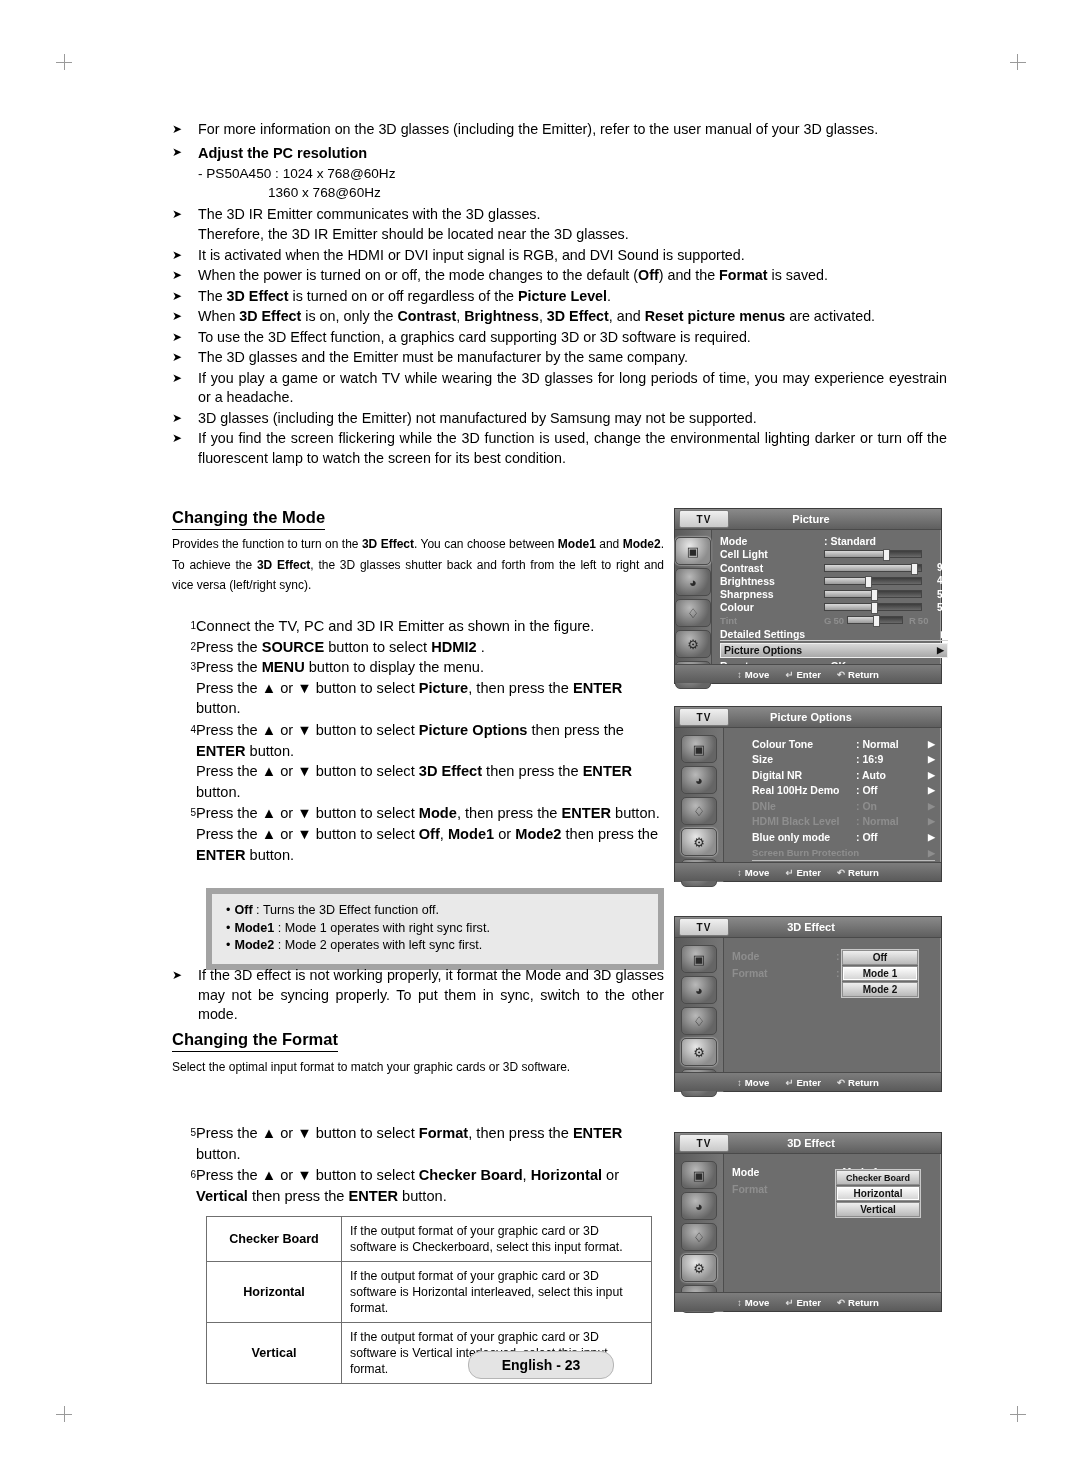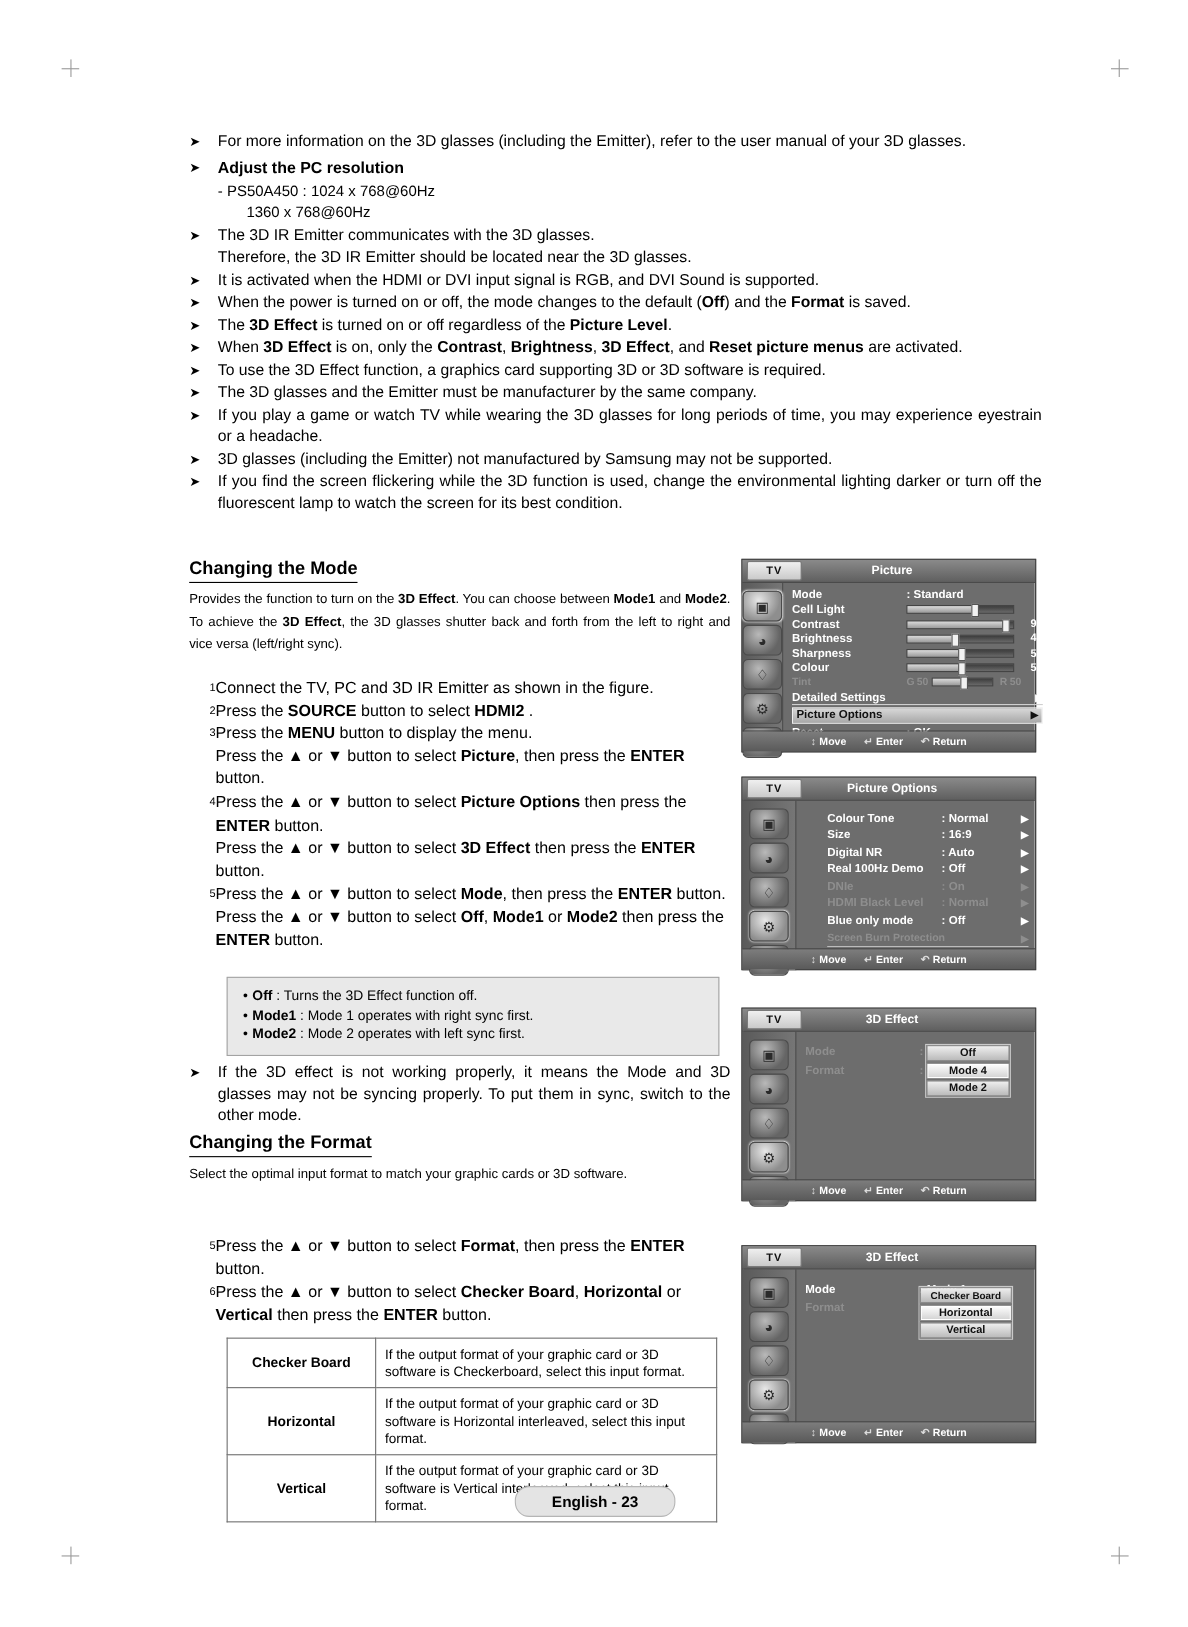--- a/index.html
+++ b/index.html
@@ -59,21 +59,21 @@
   .subhead {
     font-size: 14.5px;
     font-weight: bold;
     line-height: 20px;
   }
   .resline {
     font-size: 13.6px;
     line-height: 19px;
     margin-left: 26px;
   }
-  .resline.indent { margin-left: 52px; }
+  .resline.indent { margin-left: 96px; }
 
   
   .secthead {
     position: absolute;
     font-size: 16.5px;
     font-weight: bold;
     border-bottom: 1.6px solid #000;
     padding-bottom: 2px;
     display: inline-block;
   }
@@ -100,21 +100,21 @@
     width: 24px;
     flex: 0 0 24px;
     font-weight: normal;
   }
   .step .body { flex: 1; }
 
   
   .notebox {
     position: absolute;
     background: #e9e9e9;
-    border: 1px solid #a3a3a3;
+    border: 6px solid #a3a3a3;
     padding: 8px 12px 9px 14px;
   }
   .notebox div {
     font-size: 12.6px;
     line-height: 17.5px;
   }
   .notebox .dot { margin-right: 4px; }
 
   
   .ftable {
@@ -409,21 +409,21 @@
   </div>
 
   <div class="notebox" style="left:206px; top:888px; width:420px;">
     <div><span class="dot">•</span><span><b>Off</b> : Turns the 3D Effect function off.</span></div>
     <div><span class="dot">•</span><span><b>Mode1</b> : Mode 1 operates with right sync first.</span></div>
     <div><span class="dot">•</span><span><b>Mode2</b> : Mode 2 operates with left sync first.</span></div>
   </div>
 
   <div class="bul just" style="position:absolute; left:172px; top:966px; width:492px;">
     <span class="mark">➤</span>
-    <span class="txt">If the 3D effect is not working properly, it means the Mode and 3D glasses may not be syncing properly. To put them in sync, switch to the other mode.</span>
+    <span class="txt">If the 3D effect is not working properly, it format the Mode and 3D glasses may not be syncing properly. To put them in sync, switch to the other mode.</span>
   </div>
 
   <div class="secthead" style="left:172px; top:1030px;">Changing the Format</div>
 
   <div class="para" style="left:172px; top:1057px;">Select the optimal input format to match your graphic cards or 3D software.</div>
 
   <div class="steps" style="left:172px; top:1123px;">
     <div class="step">
       <span class="num">5</span>
       <span class="body">Press the ▲ or ▼ button to select <b>Format</b>, then press the <b>ENTER</b> button.</span>
@@ -628,21 +628,21 @@
           <span class="vl">:</span>
         </div>
         <div class="row dim" style="height:16px;">
           <span class="nm">Format</span>
           <span class="vl">:</span>
         </div>
       </div>
     </div>
     <div class="popup" style="left:166px; top:32px;">
       <div class="popitem">Off</div>
-      <div class="popitem on">Mode 4</div>
+      <div class="popitem on">Mode 1</div>
       <div class="popitem" style="margin-bottom:0;">Mode 2</div>
     </div>
     <div class="osd-foot">
       <span><span class="g">↕</span><span>Move</span></span>
       <span><span class="g">↵</span><span>Enter</span></span>
       <span><span class="g">↶</span><span>Return</span></span>
     </div>
   </div>
 
   <div class="osd" style="left:674px; top:1132px; width:266px; height:178px;">

